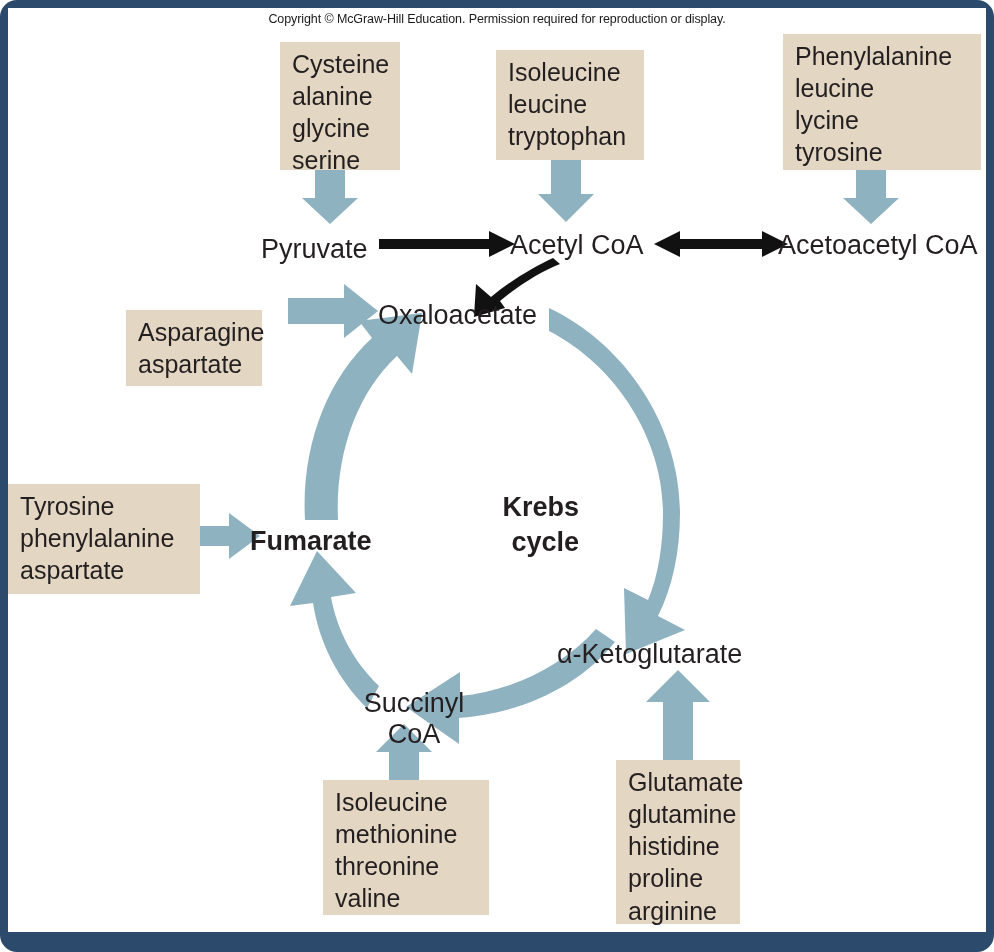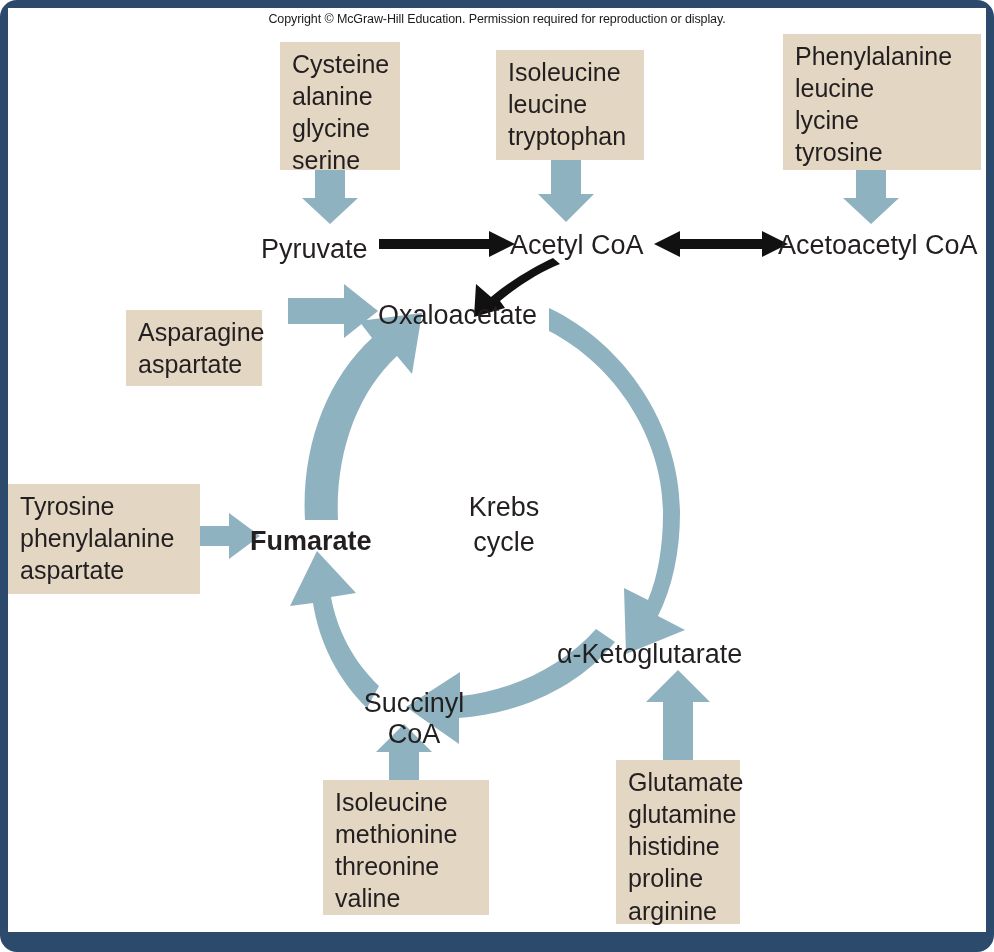--- a/index.html
+++ b/index.html
@@ -58,22 +58,23 @@
     font-size: 27px;
     line-height: 1.14;
     white-space: nowrap;
   }
   .node-label.center { text-align: center; margin-top: 32px; }
   .krebs {
     position: absolute;
     color: #231f20;
     font-size: 27px;
     line-height: 1.28;
-    text-align: center;
+    text-align: right;
     white-space: pre-line;
+    font-weight: bold;
   }
 </style>
 </head>
 <body>
 
 <div id="page">
   <div id="canvas">
 
     <div id="copyright">Copyright © McGraw-Hill Education. Permission required for reproduction or display.</div>
 

